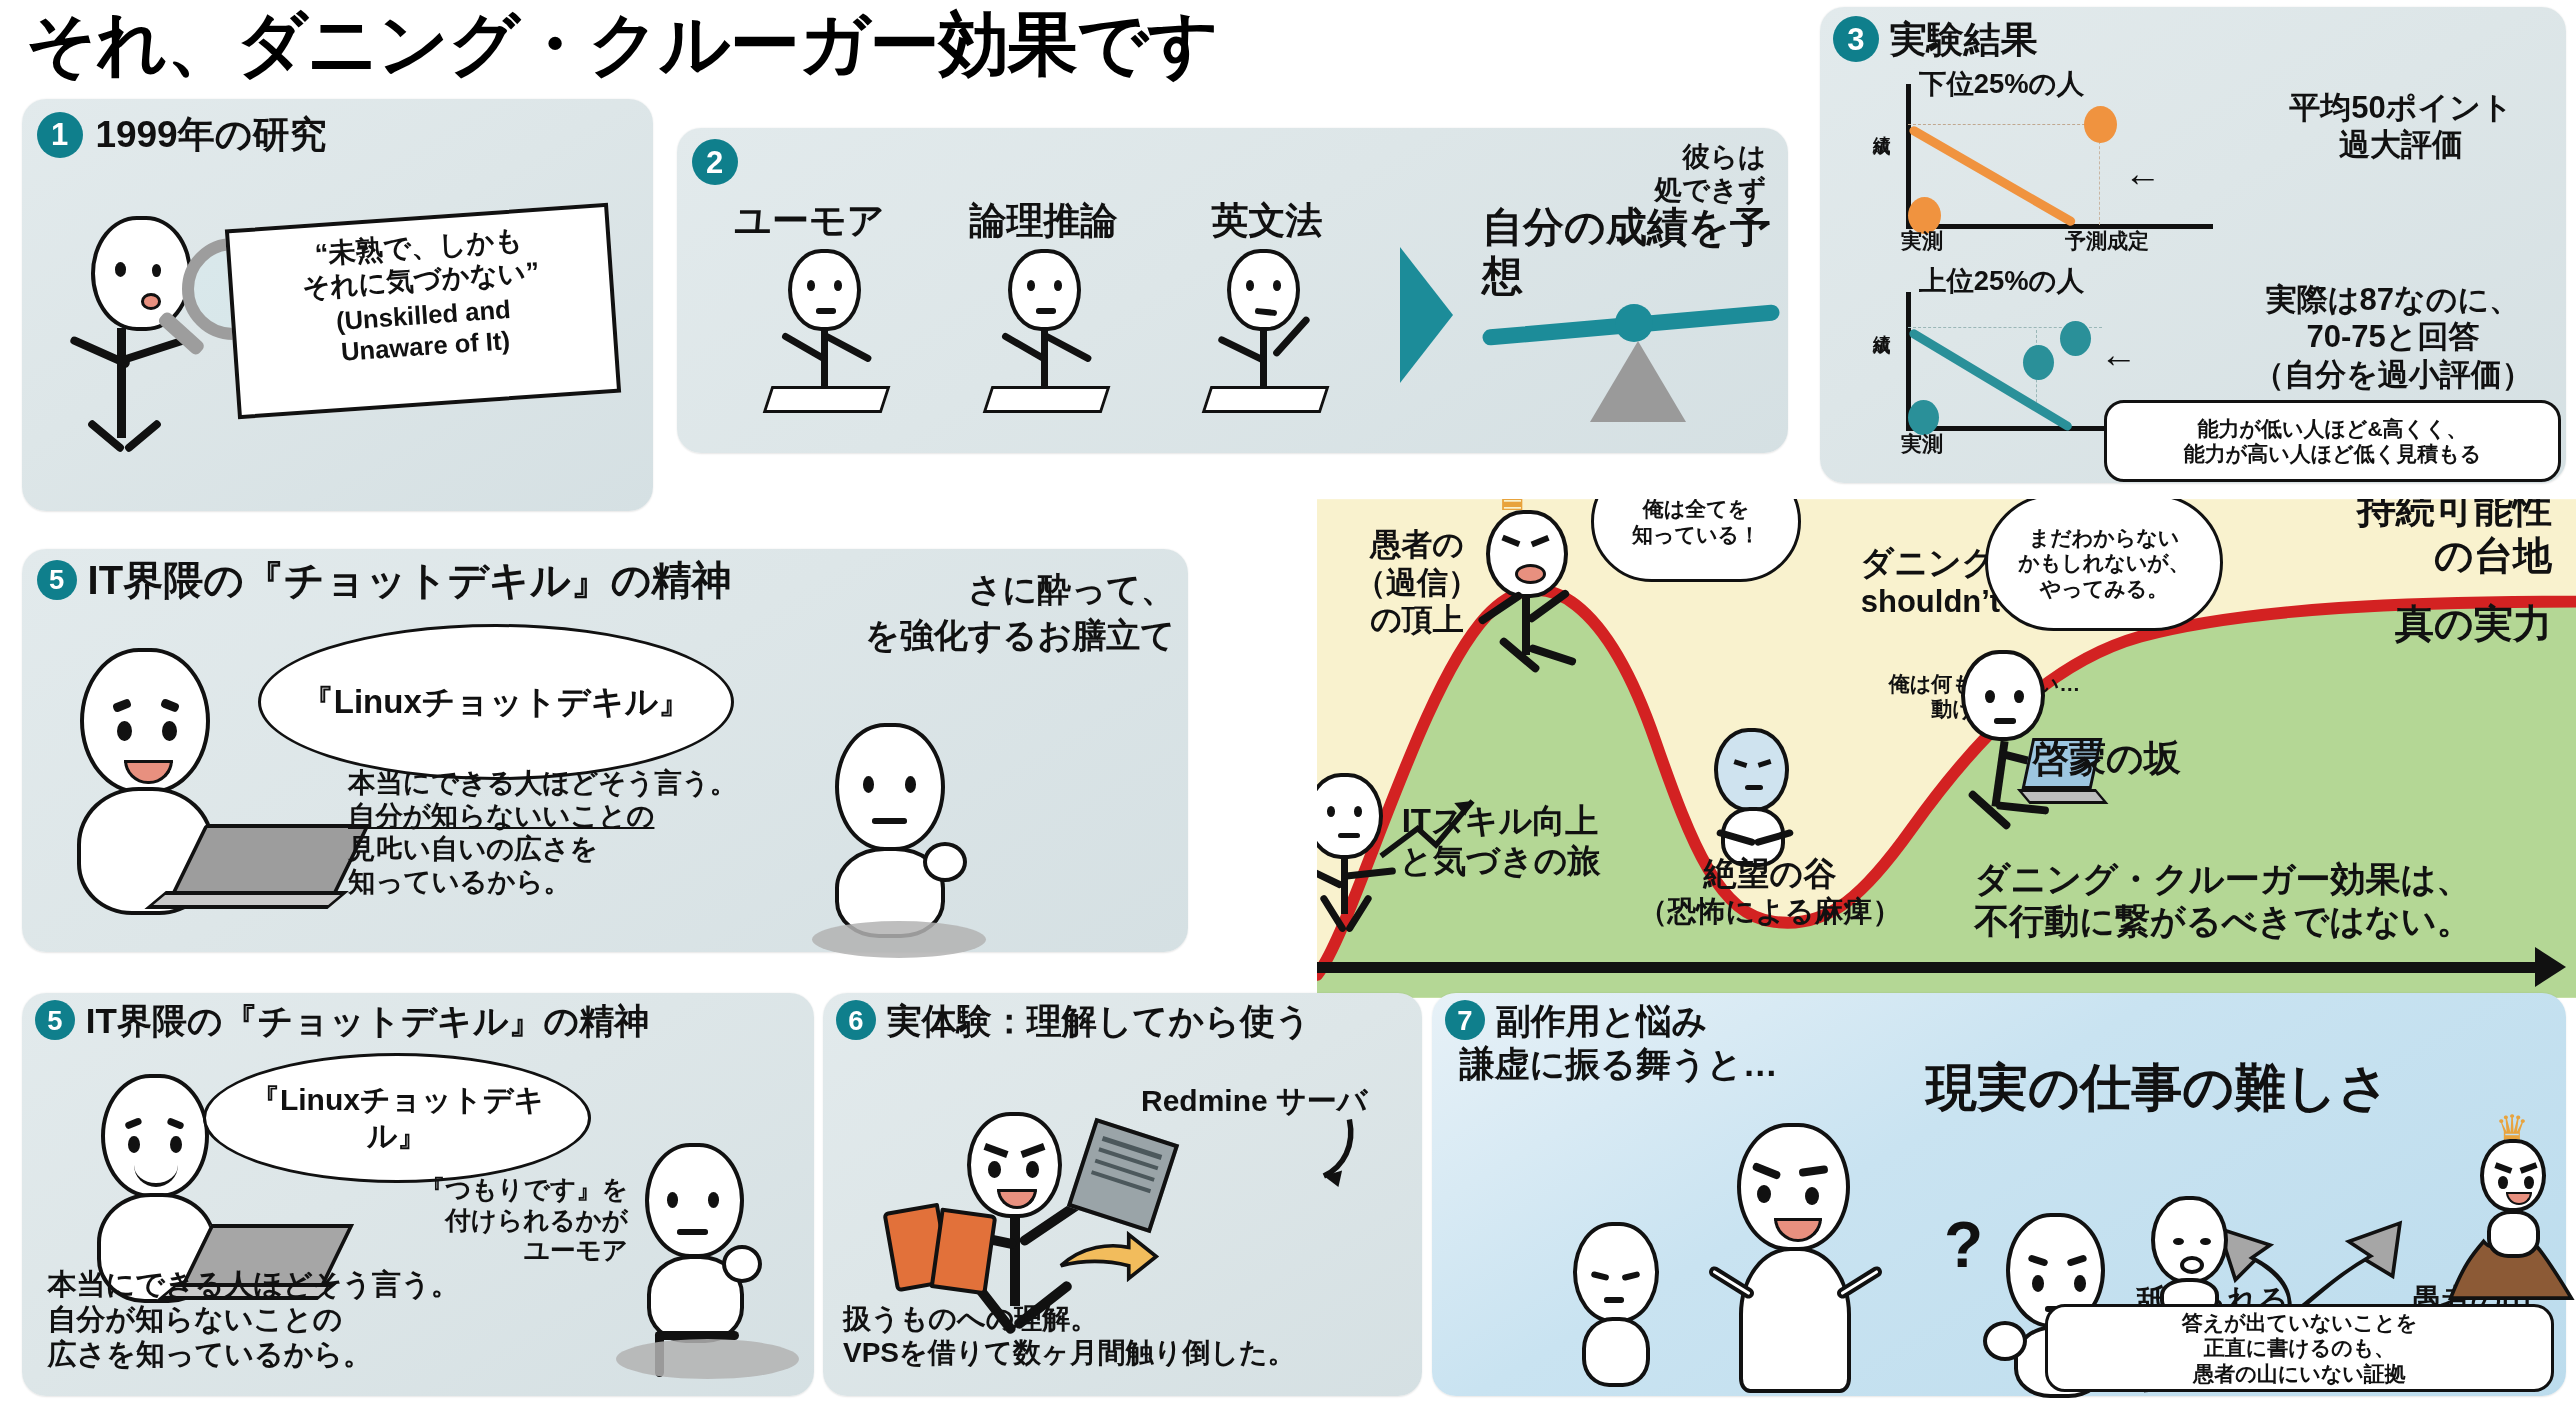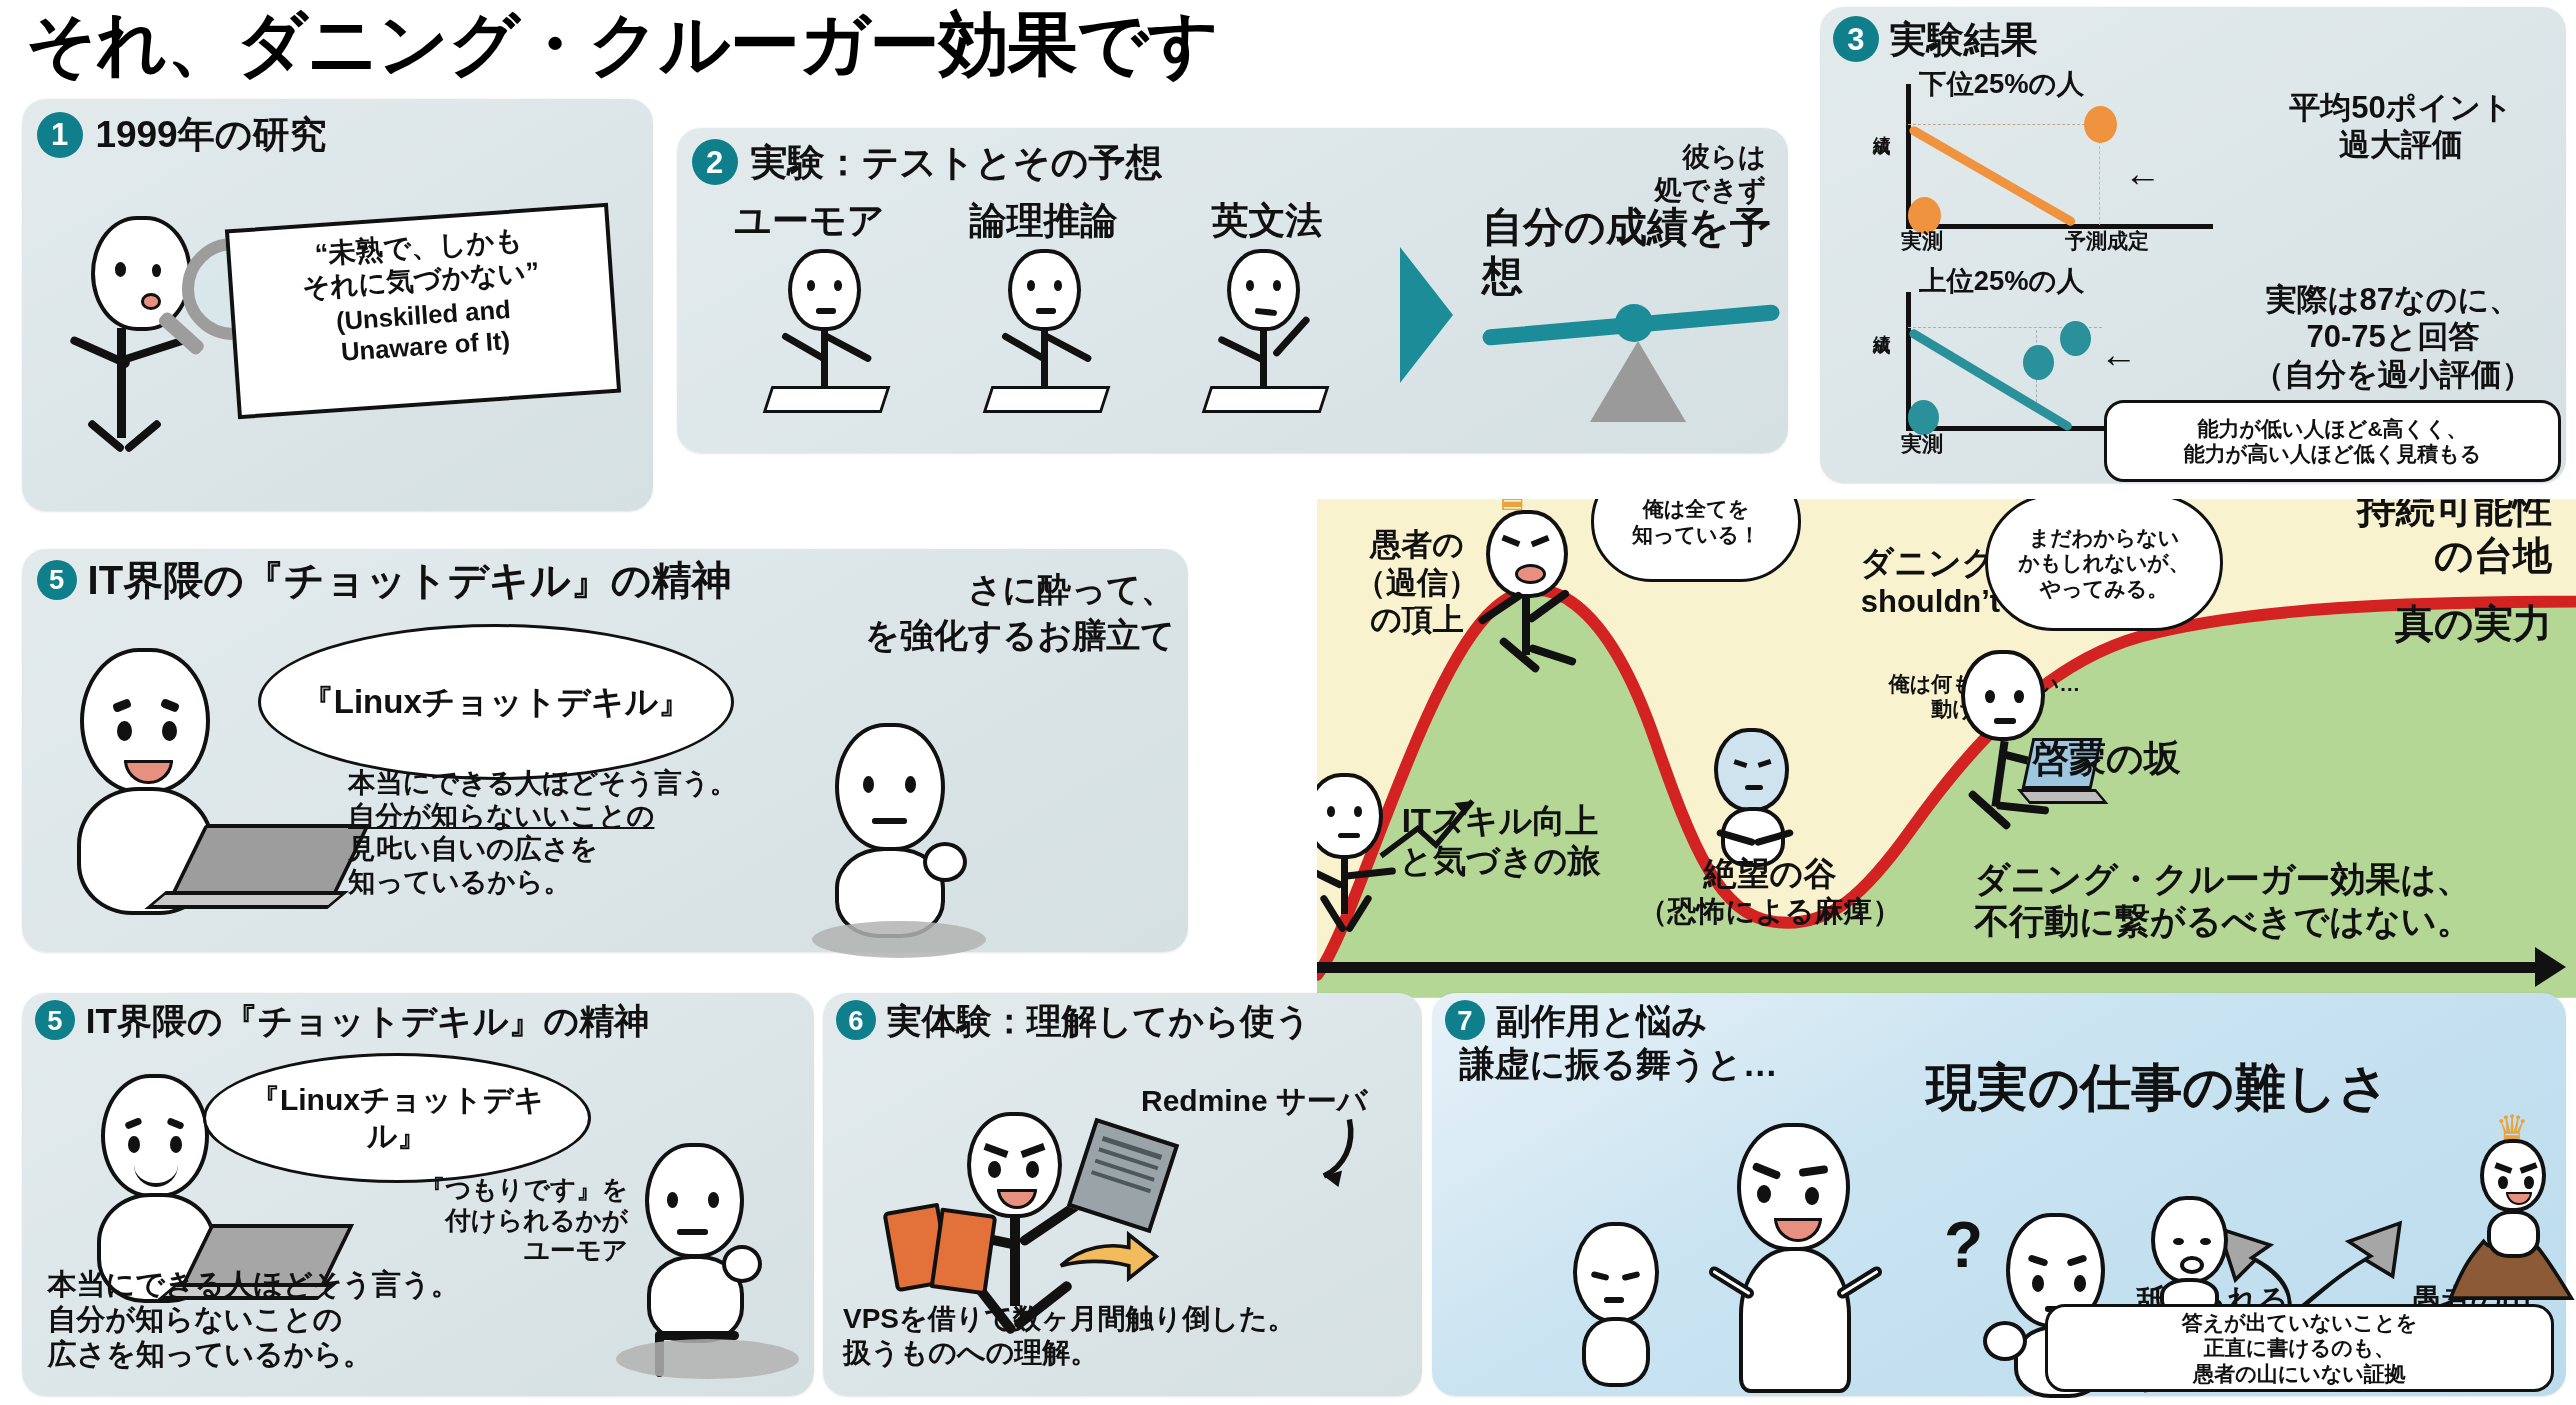--- a/index.html
+++ b/index.html
@@ -134,21 +134,20 @@
         <div class="txt" style="font-size:25.6px;margin-top:3.7px;">(Unskilled and</div>
         <div class="txt" style="font-size:25.6px;">Unaware of It)</div>
       </div>
     </div>
 
   </div>
 
   <div class="panel abs" style="left:677px;top:128px;width:1111px;height:325px;">
     <div class="abs" style="left:14.6px;top:11px;display:flex;align-items:center;gap:12.8px;">
       <div class="badge">2</div>
-      <div class="ptitle">実験：テストとその予想</div>
     </div>
 
     <div class="abs center txt xl" style="left:27.4px;top:71px;width:210px;">ユーモア</div>
     <div class="abs center txt xl" style="left:252px;top:71px;width:229px;">論理推論</div>
     <div class="abs center txt xl" style="left:494px;top:71px;width:192px;">英文法</div>
 
     <div class="abs" style="left:73px;top:121px;width:146px;height:174px;">
       <div class="head abs" style="left:38px;top:0;width:73px;height:82px;"></div>
       <div class="abs" style="left:57px;top:31px;width:8.2px;height:11px;background:#111;border-radius:50%;"></div>
       <div class="abs" style="left:84px;top:31px;width:8.2px;height:11px;background:#111;border-radius:50%;"></div>
@@ -512,22 +511,22 @@
     </div>
 
     <div class="abs" style="left:236px;top:236px;">
       <svg width="101" height="55" viewBox="0 0 110 60">
         <path d="M2,40 C26,18 56,16 76,20 L76,6 L106,30 L76,54 L76,40 C52,34 26,34 2,40 Z" fill="#f2bc5c" stroke="#111" stroke-width="4"></path>
       </svg>
     </div>
 
 
     <div class="abs" style="left:20px;top:309px;width:567px;">
+      <div class="txt" style="font-size:28px;">扱うものへの理解。</div>
       <div class="txt" style="font-size:28px;">VPSを借りて数ヶ月間触り倒した。</div>
-      <div class="txt" style="font-size:28px;">扱うものへの理解。</div>
     </div>
   </div>
 
   <div class="panel blue abs" style="left:1432px;top:993px;width:1134px;height:403px;">
     <div class="abs" style="left:12.8px;top:7.3px;display:flex;align-items:center;gap:11px;">
       <div class="badge sm">7</div>
       <div class="ptitle" style="font-size:35px;">副作用と悩み</div>
     </div>
     <div class="abs" style="left:27.4px;top:53px;">
       <div class="ptitle" style="font-size:35px;">謙虚に振る舞うと…</div>

